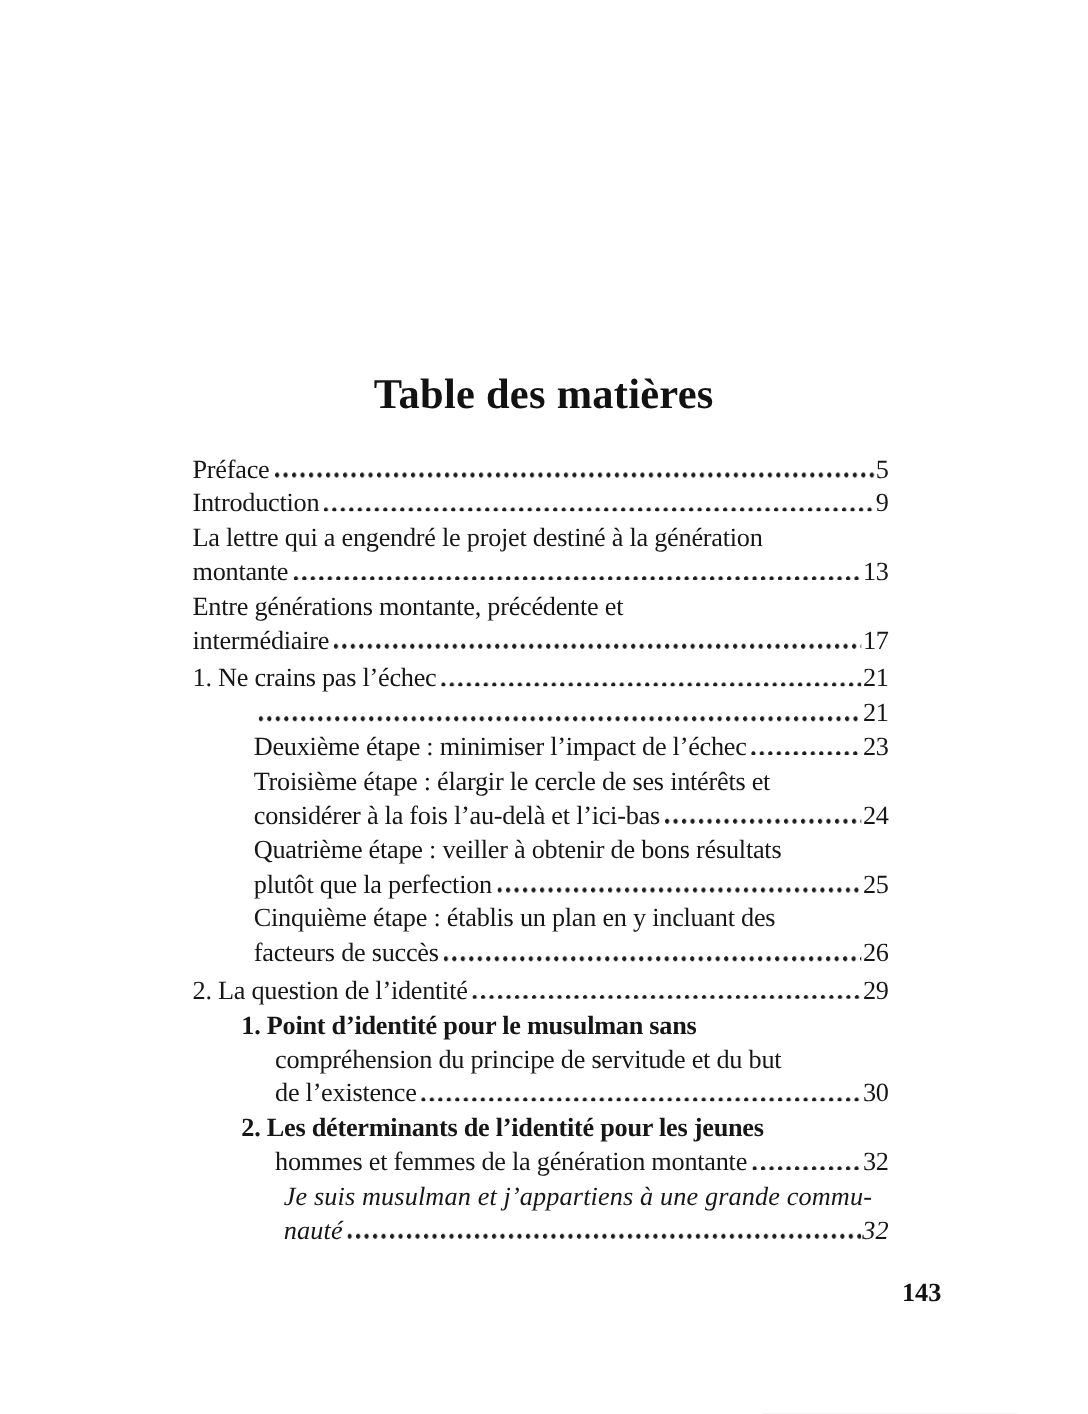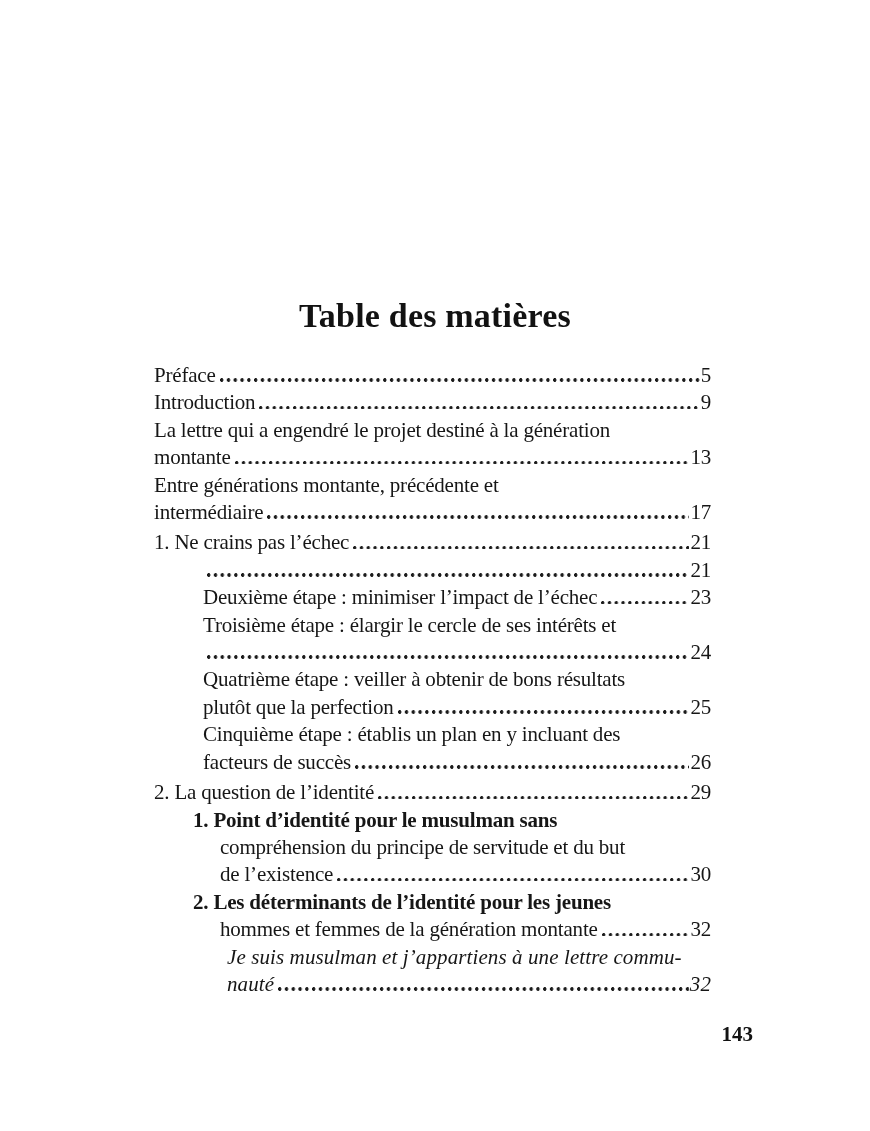--- a/index.html
+++ b/index.html
@@ -130,20 +130,21 @@
       <div class="entry l1">
         <div class="tline last">
           <span class="txt">Deuxième étape : minimiser l’impact de l’échec</span>
           <span class="leader"></span>
           <span class="pg">23</span>
         </div>
       </div>
       <div class="entry l1">
         <div class="tline">Troisième étape : élargir le cercle de ses intérêts et</div>
         <div class="tline last">
+          <span class="txt">considérer à la fois l’au-delà et l’ici-bas</span>
           <span class="leader"></span>
           <span class="pg">24</span>
         </div>
       </div>
       <div class="entry l1">
         <div class="tline">Quatrième étape : veiller à obtenir de bons résultats</div>
         <div class="tline last">
           <span class="txt">plutôt que la perfection</span>
           <span class="leader"></span>
           <span class="pg">25</span>
@@ -175,21 +176,21 @@
       </div>
       <div class="entry l1num">
         <div class="tline">2. Les déterminants de l’identité pour les jeunes</div>
         <div class="tline last">
           <span class="txt">hommes et femmes de la génération montante</span>
           <span class="leader"></span>
           <span class="pg">32</span>
         </div>
       </div>
       <div class="entry l2italic">
-        <div class="tline">Je suis musulman et j’appartiens à une lettre commu-</div>
+        <div class="tline">Je suis musulman et j’appartiens à une grande commu-</div>
         <div class="tline last">
           <span class="txt">nauté</span>
           <span class="leader"></span>
           <span class="pg">32</span>
         </div>
       </div>
     </div>
   <div class="folio">143</div>
 </div>
 

